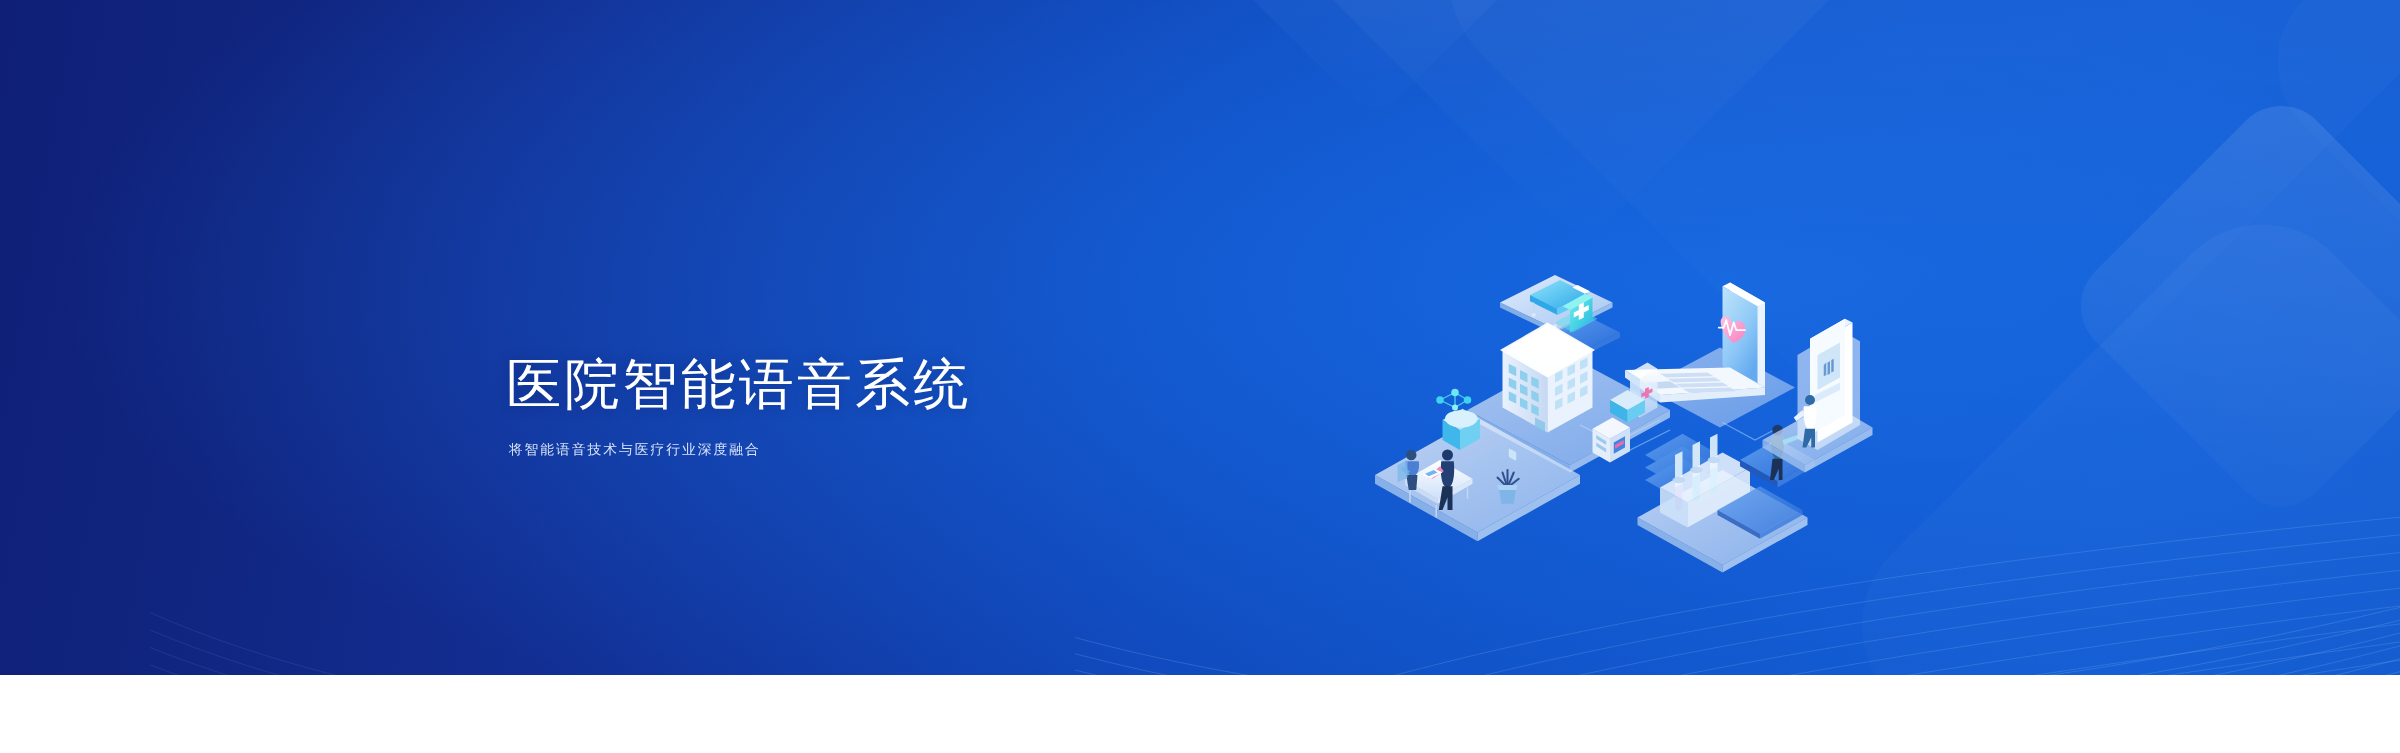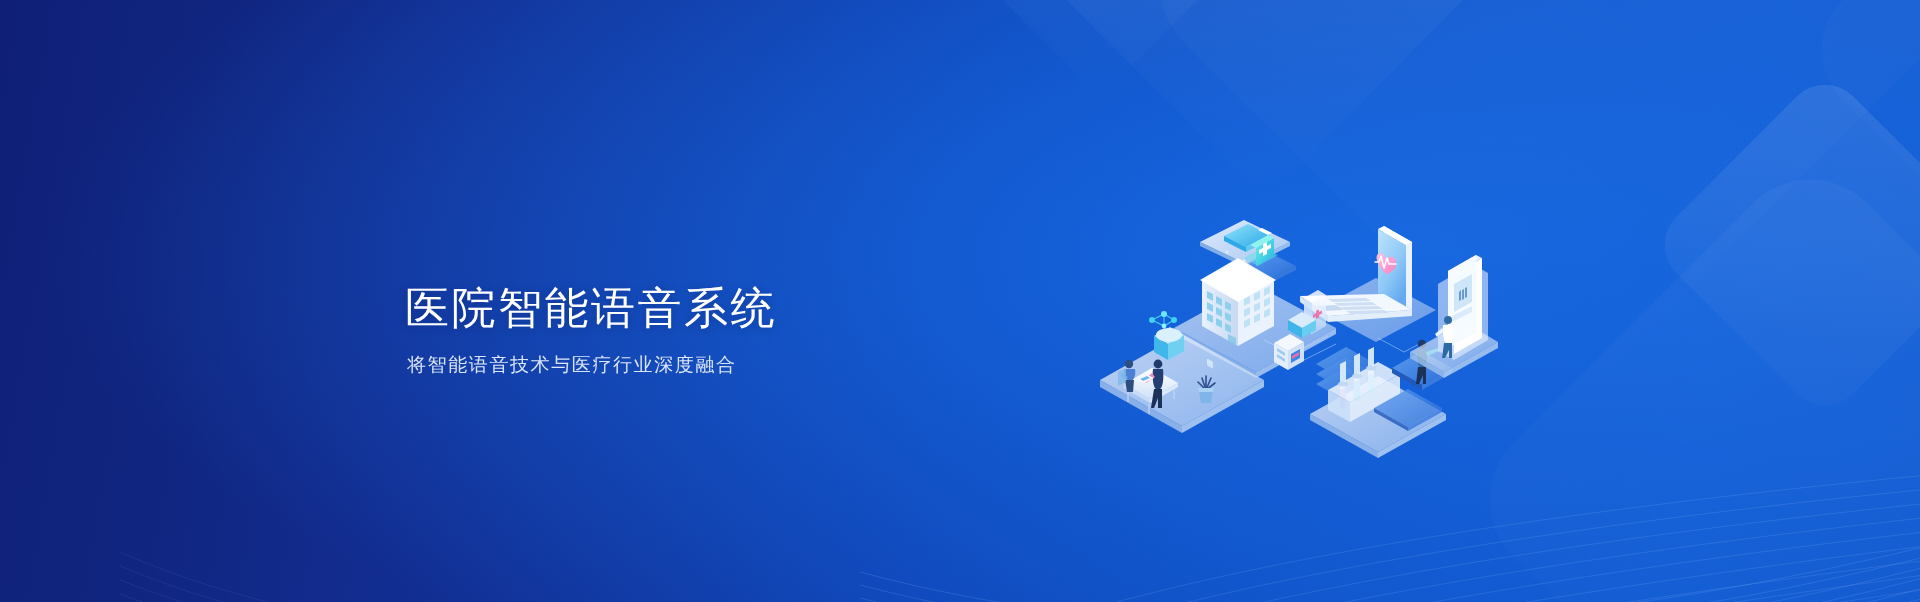--- a/index.html
+++ b/index.html
@@ -4,21 +4,21 @@
 <title>Hospital Intelligent Voice System Banner</title>
 <style>
   * { margin:0; padding:0; box-sizing:border-box; }
   html,body{
     width:1920px; height:602px; overflow:hidden;
     font-family:"Liberation Sans","DejaVu Sans",sans-serif;
   }
 
   #banner{
     position:relative;
-    width:1920px; height:602px;
+    width:1920px; height:540px;
     overflow:hidden;
     background:
       radial-gradient(120% 140% at 72% 42%, #1667e0 0%, rgba(22,103,224,0) 58%),
       linear-gradient(100deg,
         #0f1f78 0%,
         #10257f 11%,
         #122c8f 23%,
         #11369f 36%,
         #0f42b4 50%,
         #0f4cc0 63%,
@@ -96,21 +96,21 @@
     line-height:1.12;
     letter-spacing:2.5px;
     color:#ffffff;
     font-weight:400;
     white-space:nowrap;
     text-shadow:0 1px 10px rgba(2,18,70,.30);
   }
   .hero-subtitle{
     margin-top:20px;
     margin-left:2px;
-    font-size:19px;
+    font-size:11px;
     letter-spacing:1.6px;
     color:#e3ecfb;
     font-weight:400;
     white-space:nowrap;
     opacity:.96;
   }
 
   
   .illustration{
     position:absolute;

